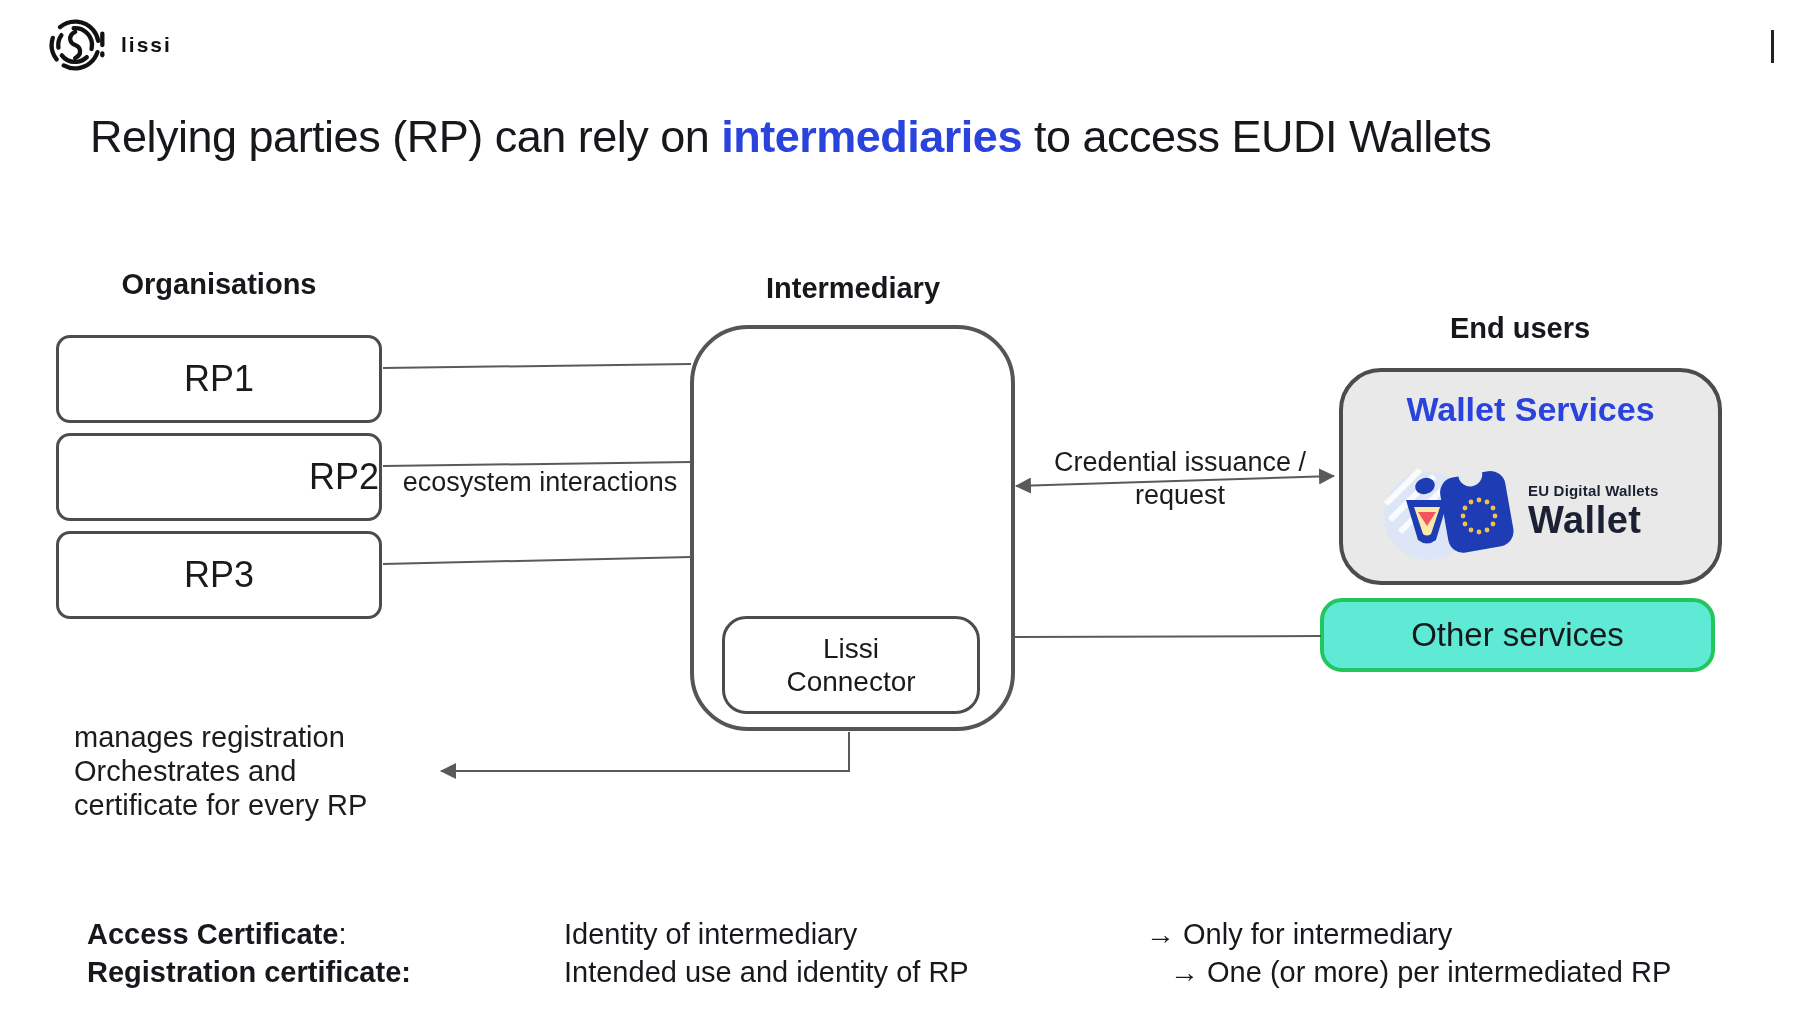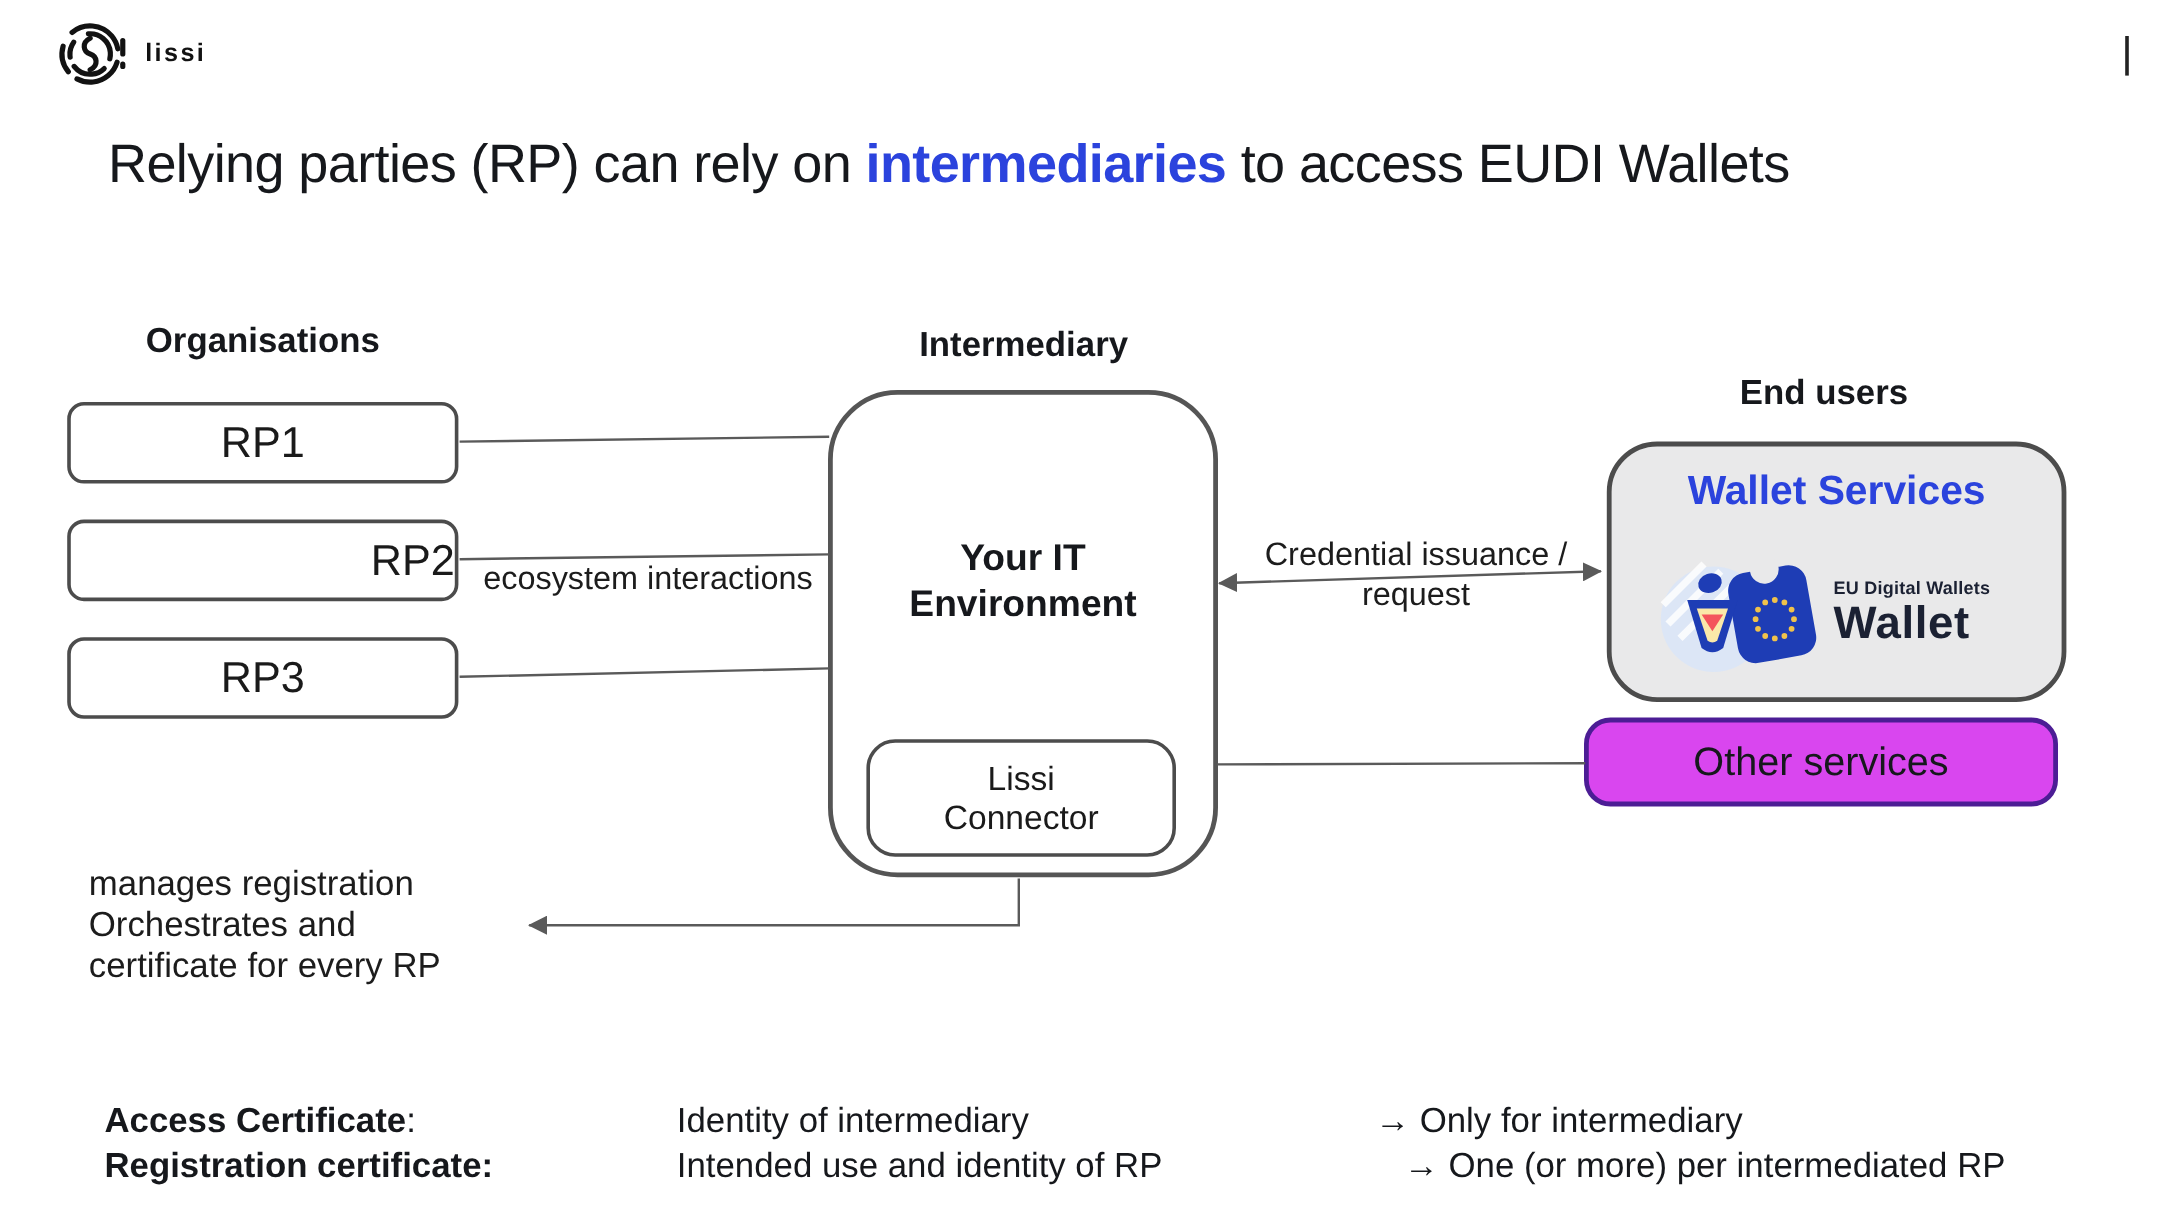--- a/index.html
+++ b/index.html
@@ -11,21 +11,21 @@
   .brand{position:absolute;left:47px;top:13px;display:flex;align-items:center;gap:14px;}
   .brand-text{font-size:21px;font-weight:700;letter-spacing:2px;color:#121212;}
   .cursor-bar{position:absolute;left:1771px;top:30px;width:3px;height:33px;background:#222;}
   
   .title{position:absolute;left:58px;top:110px;font-size:45px;line-height:54px;letter-spacing:-0.5px;color:#16181c;white-space:nowrap;margin-left:32px;}
   .title .hl{color:#2b43dd;font-weight:700;}
   
   .col-head{position:absolute;font-size:29px;font-weight:700;color:#16181c;white-space:nowrap;transform:translateX(-50%);}
   
   .rp-box{
-    position:absolute;left:56px;width:326px;height:68px;background:#fff;
+    position:absolute;left:56px;width:326px;height:88px;background:#fff;
     border:3.5px solid #4c4c4c;border-radius:14px;
     display:flex;align-items:center;justify-content:center;
     font-size:36px;color:#1a1a1a;box-sizing:border-box;
   }
   .big-box{
     position:absolute;left:690px;top:325px;width:325px;height:406px;background:#fff;
     border:4px solid #555;border-radius:58px;box-sizing:border-box;
   }
   .env-label{
     position:absolute;left:690px;top:446px;width:325px;text-align:center;
@@ -42,22 +42,22 @@
   
   .wallet-box{
     position:absolute;left:1339px;top:368px;width:383px;height:217px;background:#e9e9ea;
     border:4px solid #4c4c4c;border-radius:42px;box-sizing:border-box;
   }
   .wallet-title{position:absolute;left:1339px;top:390px;width:383px;text-align:center;font-size:34px;font-weight:700;color:#2b43dd;}
   .eudi-text{position:absolute;left:1528px;top:482px;color:#1b2133;}
   .eudi-line1{font-size:15px;font-weight:700;letter-spacing:0.2px;}
   .eudi-line2{font-size:38px;font-weight:700;margin-top:0px;letter-spacing:0.5px;}
   .other-box{
-    position:absolute;left:1320px;top:598px;width:395px;height:74px;background:#d946ef;
-    border:4px solid #4c1d95;border-radius:22px;box-sizing:border-box;
+    position:absolute;left:1320px;top:598px;width:395px;height:74px;background:#5eead4;
+    border:4px solid #22c55e;border-radius:22px;box-sizing:border-box;
     display:flex;align-items:center;justify-content:center;font-size:33px;color:#16181c;
   }
   
   .orchestrates{position:absolute;left:74px;top:720px;font-size:29px;line-height:34px;color:#1c1c1c;white-space:nowrap;}
   
   .legend-cell{position:absolute;font-size:29px;color:#16181c;white-space:nowrap;}
   .legend-term{font-weight:700;}
   svg.wires{position:absolute;left:0;top:0;pointer-events:none;}
 </style>
 </head>
@@ -93,24 +93,20 @@
   <div class="rp-box" style="top:433px;justify-content:flex-end;">
     <span>RP2</span>
   </div>
   <div class="rp-box" style="top:531px;">
     <span>RP3</span>
   </div>
 
   <div class="small-label" style="left:540px;top:467px;">ecosystem interactions</div>
 
   <div class="big-box"></div>
-  <div class="env-label">
-    <div>Your IT</div>
-    <div>Environment</div>
-  </div>
   <div class="connector-box">
     <div>Lissi</div>
     <div>Connector</div>
   </div>
 
   <div class="small-label" style="left:1180px;top:447px;">Credential issuance /</div>
   <div class="small-label" style="left:1180px;top:480px;">request</div>
 
   <div class="wallet-box"></div>
   <div class="wallet-title">Wallet Services</div>

